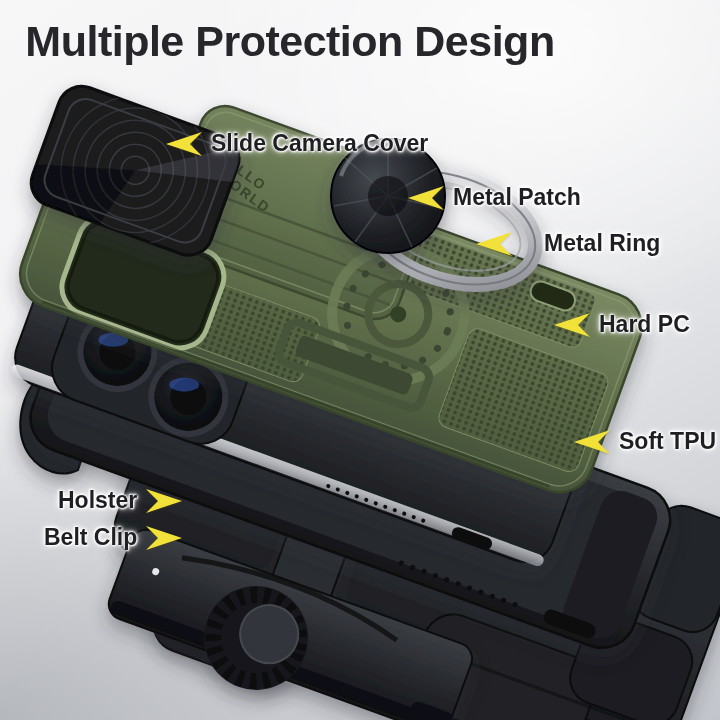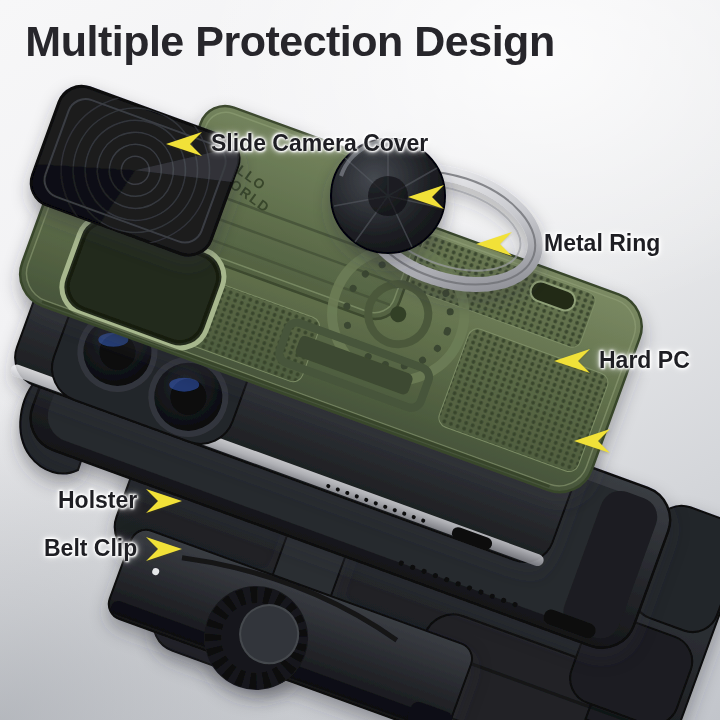--- a/index.html
+++ b/index.html
@@ -232,47 +232,49 @@
   <svg class="arrow-svg" width="36" height="26" viewBox="0 0 36 26">
     <polygon points="36,1 0,13 36,25 24,13" fill="#F1E138"></polygon>
   </svg>
   <span>Slide Camera Cover</span>
 </div>
 
 <div class="label" style="left:408px; top:184px;">
   <svg class="arrow-svg" width="36" height="26" viewBox="0 0 36 26">
     <polygon points="36,1 0,13 36,25 24,13" fill="#F1E138"></polygon>
   </svg>
+  <span>Metal Patch</span>
 </div>
 
 <div class="label" style="left:476px; top:230px;gap:32px;">
   <svg class="arrow-svg" width="36" height="26" viewBox="0 0 36 26">
     <polygon points="36,1 0,13 36,25 24,13" fill="#F1E138"></polygon>
   </svg>
   <span>Metal Ring</span>
 </div>
 
-<div class="label" style="left:554px; top:311px;margin-top:36px;">
+<div class="label" style="left:554px; top:311px;">
   <svg class="arrow-svg" width="36" height="26" viewBox="0 0 36 26">
     <polygon points="36,1 0,13 36,25 24,13" fill="#F1E138"></polygon>
   </svg>
   <span>Hard PC</span>
 </div>
 
 <div class="label" style="left:574px; top:428px;">
   <svg class="arrow-svg" width="36" height="26" viewBox="0 0 36 26">
     <polygon points="36,1 0,13 36,25 24,13" fill="#F1E138"></polygon>
   </svg>
+  <span>Soft TPU</span>
 </div>
 
 <div class="label" style="left:30px; top:487px;margin-left:28px;">
   <span>Holster</span>
   <svg class="arrow-svg" width="36" height="26" viewBox="0 0 36 26">
     <polygon points="0,1 36,13 0,25 12,13" fill="#F1E138"></polygon>
   </svg>
 </div>
 
-<div class="label" style="left:44px; top:535px;">
+<div class="label" style="left:44px; top:524px;">
   <span>Belt Clip</span>
   <svg class="arrow-svg" width="36" height="26" viewBox="0 0 36 26">
     <polygon points="0,1 36,13 0,25 12,13" fill="#F1E138"></polygon>
   </svg>
 </div>
 
 </body></html>

